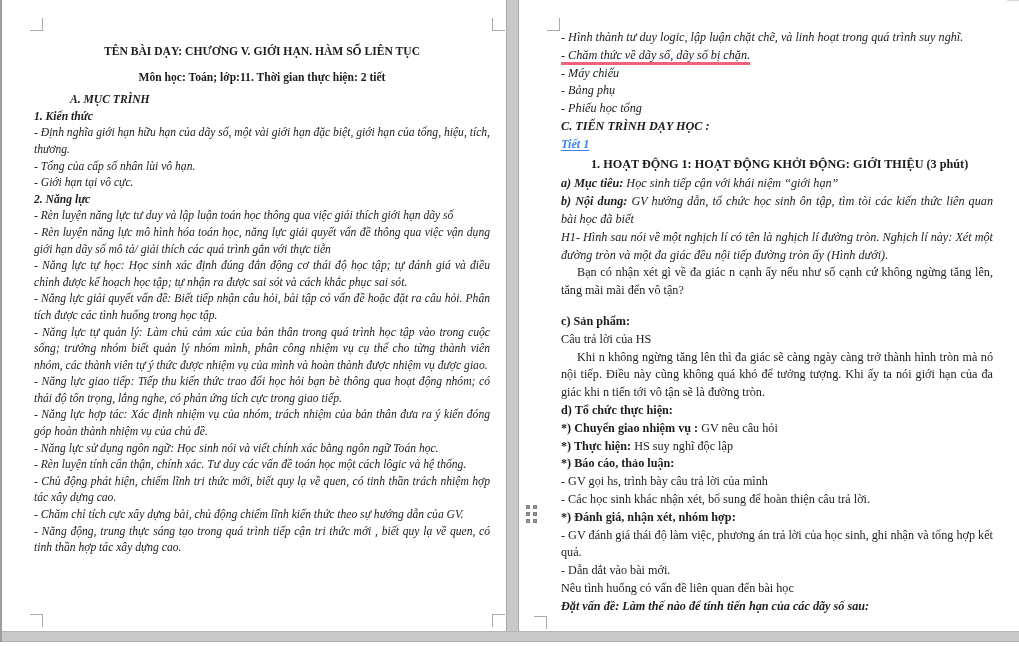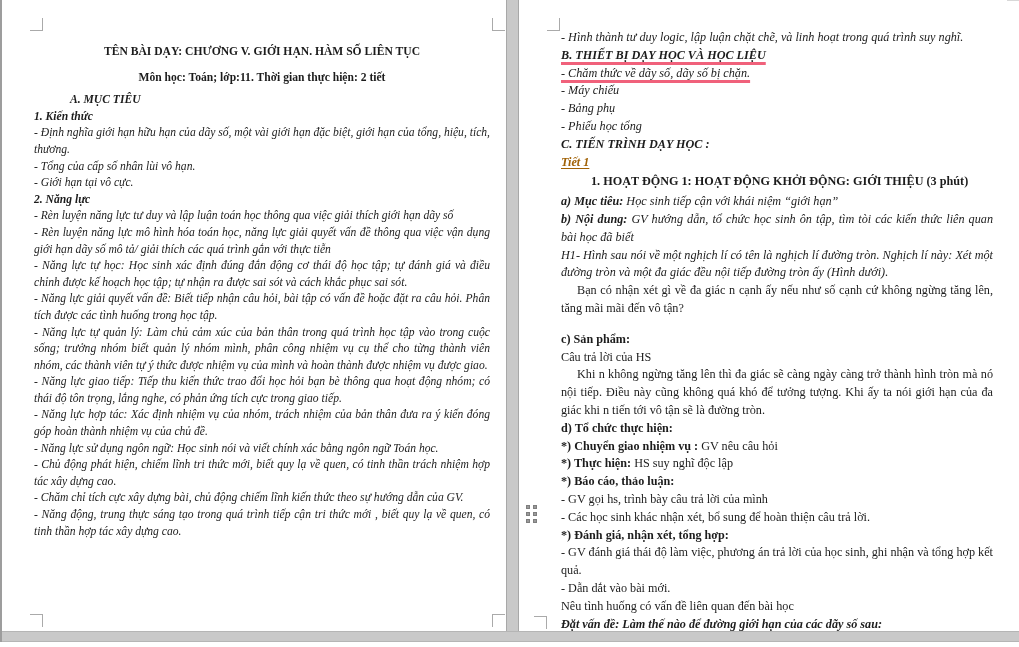--- a/index.html
+++ b/index.html
@@ -39,21 +39,21 @@
 
   
   .p2-content{padding:29px 14px 0 42px;font-size:12.2px;line-height:17.8px;}
   .p2-content p{margin:0;}
   .it{font-style:italic;}
   .bi{font-weight:bold;font-style:italic;}
   .b{font-weight:bold;}
   .sec-b{font-weight:bold;font-style:italic;
          text-decoration:underline;text-decoration-color:#f0617b;text-decoration-thickness:2.5px;text-underline-offset:3px;}
   .spell{text-decoration:underline;text-decoration-color:#f0617b;text-decoration-thickness:2.5px;text-underline-offset:3px;}
-  .tiet{color:#a16207;font-weight:bold;font-style:italic;text-decoration:underline;text-underline-offset:2px;}
+  .tiet{color:#3b82f6;font-weight:bold;font-style:italic;text-decoration:underline;text-underline-offset:2px;}
   .activity{font-weight:bold;padding-left:30px;margin:2px 0 2px 0 !important;}
   .indent1{text-indent:16px;}
   .spacer12{height:13px;}
   .just{text-align:justify;}
   .step-label{font-weight:bold;}
   .step-label:empty{display:none;}
 
   
   .drag-handle{position:absolute;left:7px;top:505px;width:14px;height:20px;
     display:grid;grid-template-columns:4px 4px;grid-template-rows:4px 4px 4px;gap:3px;cursor:move;}
@@ -68,37 +68,38 @@
   <div class="page page1">
     <div class="mark tl" style="left:28px;top:18px;"></div>
     <div class="mark tr" style="left:490px;top:18px;"></div>
     <div class="mark bl" style="left:28px;top:614px;"></div>
     <div class="mark br" style="left:490px;top:614px;"></div>
 
     <div class="p1-content">
       <p class="t-center t1">TÊN BÀI DẠY: CHƯƠNG V. GIỚI HẠN. HÀM SỐ LIÊN TỤC</p>
       <p class="t-center t3">Môn học: Toán; lớp:11. Thời gian thực hiện: 2 tiết</p>
 
-      <p class="sec-a">A. MỤC TIÊU</p>
+      <p class="sec-a">A. MỤC TRÌNH</p>
 
       <p class="h-bi">1. Kiến thức</p>
       <p class="body-it">- Định nghĩa giới hạn hữu hạn của dãy số, một vài giới hạn đặc biệt, giới hạn của tổng, hiệu, tích, thương.</p>
       <p class="body-it">- Tổng của cấp số nhân lùi vô hạn.</p>
       <p class="body-it">- Giới hạn tại vô cực.</p>
 
       <p class="h-bi">2. Năng lực</p>
       <p class="body-it">- Rèn luyện năng lực tư duy và lập luận toán học thông qua việc giải thích giới hạn dãy số</p>
       <p class="body-it">- Rèn luyện năng lực mô hình hóa toán học, năng lực giải quyết vấn đề thông qua việc vận dụng giới hạn dãy số mô tả/ giải thích các quá trình gắn với thực tiễn</p>
       <p class="body-it">- Năng lực tự học: Học sinh xác định đúng đắn động cơ thái độ học tập; tự đánh giá và điều chỉnh được kế hoạch học tập; tự nhận ra được sai sót và cách khắc phục sai sót.</p>
       <p class="body-it">- Năng lực giải quyết vấn đề: Biết tiếp nhận câu hỏi, bài tập có vấn đề hoặc đặt ra câu hỏi. Phân tích được các tình huống trong học tập.</p>
       <p class="body-it">- Năng lực tự quản lý: Làm chủ cảm xúc của bản thân trong quá trình học tập vào trong cuộc sống; trưởng nhóm biết quản lý nhóm mình, phân công nhiệm vụ cụ thể cho từng thành viên nhóm, các thành viên tự ý thức được nhiệm vụ của mình và hoàn thành được nhiệm vụ được giao.</p>
       <p class="body-it">- Năng lực giao tiếp: Tiếp thu kiến thức trao đổi học hỏi bạn bè thông qua hoạt động nhóm; có thái độ tôn trọng, lắng nghe, có phản ứng tích cực trong giao tiếp.</p>
       <p class="body-it">- Năng lực hợp tác: Xác định nhiệm vụ của nhóm, trách nhiệm của bản thân đưa ra ý kiến đóng góp hoàn thành nhiệm vụ của chủ đề.</p>
       <p class="body-it">- Năng lực sử dụng ngôn ngữ: Học sinh nói và viết chính xác bằng ngôn ngữ Toán học.</p>
 
+      <p class="body-it">- Rèn luyện tính cẩn thận, chính xác. Tư duy các vấn đề toán học một cách lôgic và hệ thống.</p>
       <p class="body-it">- Chủ động phát hiện, chiếm lĩnh tri thức mới, biết quy lạ về quen, có tinh thần trách nhiệm hợp tác xây dựng cao.</p>
       <p class="body-it">- Chăm chỉ tích cực xây dựng bài, chủ động chiếm lĩnh kiến thức theo sự hướng dẫn của GV.</p>
       <p class="body-it">- Năng động, trung thực sáng tạo trong quá trình tiếp cận tri thức mới , biết quy lạ về quen, có tinh thần hợp tác xây dựng cao.</p>
     </div>
   </div>
 
   <div class="gap-v"></div>
 
   <div class="page page2">
     <div class="mark tl" style="left:28px;top:18px;"></div>
@@ -110,21 +111,20 @@
       <span></span>
         <span></span>
         <span></span>
         <span></span>
         <span></span>
         <span></span>
     </div>
 
     <div class="p2-content">
       <p class="it just">- Hình thành tư duy logic, lập luận chặt chẽ, và linh hoạt trong quá trình suy nghĩ.</p>
-      <p><span class="sec-b">B. THIẾT BỊ DẠY HỌC VÀ HỌC LIỆU</span></p>
       <p class="it"><span class="spell">- Chăm thức về dãy số, dãy số bị chặn.</span></p>
       <p class="it">- Máy chiếu</p>
       <p class="it">- Bảng phụ</p>
       <p class="it">- Phiếu học tổng</p>
       <p class="bi">C. TIẾN TRÌNH DẠY HỌC :</p>
       <p><span class="tiet">Tiết 1</span></p>
 
       <p class="activity">1. HOẠT ĐỘNG 1: HOẠT ĐỘNG KHỞI ĐỘNG: GIỚI THIỆU (3 phút)</p>
 
       <p class="it just"><span class="bi">a) Mục tiêu:</span> <span>Học sinh tiếp cận với khái niệm “giới hạn”</span></p>
@@ -137,25 +137,25 @@
       <p class="b">c) Sản phẩm:</p>
       <p>Câu trả lời của HS</p>
       <p class="just indent1">Khi n không ngừng tăng lên thì đa giác sẽ càng ngày càng trở thành hình tròn mà nó nội tiếp. Điều này cũng không quá khó để tưởng tượng. Khi ấy ta nói giới hạn của đa giác khi n tiến tới vô tận sẽ là đường tròn.</p>
       <p class="b">d) Tổ chức thực hiện:</p>
 
       <p><span class="step-label">*) Chuyển giao nhiệm vụ :</span> <span>GV nêu câu hỏi</span></p>
       <p><span class="step-label">*) Thực hiện:</span> <span>HS suy nghĩ độc lập</span></p>
       <p><span class="step-label">*) Báo cáo, thảo luận:</span> <span></span></p>
       <p> <span>- GV gọi hs, trình bày câu trả lời của mình</span></p>
       <p> <span>- Các học sinh khác nhận xét, bổ sung để hoàn thiện câu trả lời.</span></p>
-      <p><span class="step-label">*) Đánh giá, nhận xét, tổng hợp:</span> <span></span></p>
+      <p><span class="step-label">*) Đánh giá, nhận xét, nhóm hợp:</span> <span></span></p>
       <p class="just"> <span>- GV đánh giá thái độ làm việc, phương án trả lời của học sinh, ghi nhận và tổng hợp kết quả.</span></p>
       <p> <span>- Dẫn dắt vào bài mới.</span></p>
       <p> <span>Nêu tình huống có vấn đề liên quan đến bài học</span></p>
 
-      <p class="bi">Đặt vấn đề: Làm thế nào để đường giới hạn của các dãy số sau:</p>
+      <p class="bi">Đặt vấn đề: Làm thế nào để tính tiến hạn của các dãy số sau:</p>
 
     </div>
   </div>
 
   <div class="gap-h"></div>
   <div class="edge-line"></div>
 </div>
 
 </body></html>

